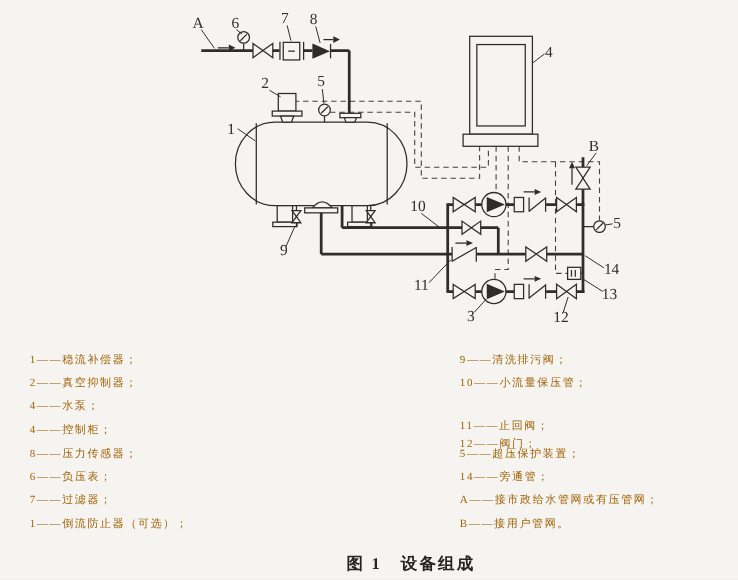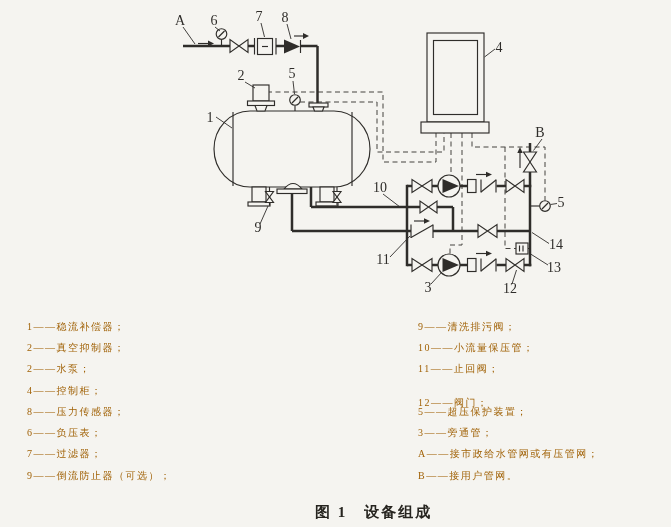--- a/index.html
+++ b/index.html
@@ -256,31 +256,31 @@
     <text class="lbl" x="554" y="272">13</text>
     <text class="lbl" x="556" y="249">14</text>
     <text class="lbl" x="540" y="137">B</text>
     <text class="lbl" x="561" y="207">5</text>
   </g>
 </svg>
 
 <div>
   <div class="legend-row" style="left:27px;top:320px">1——稳流补偿器；</div>
   <div class="legend-row" style="left:27px;top:341px">2——真空抑制器；</div>
-  <div class="legend-row" style="left:27px;top:362px">2——水泵；</div>
+  <div class="legend-row" style="left:27px;top:362px">4——水泵；</div>
   <div class="legend-row" style="left:27px;top:384px">4——控制柜；</div>
   <div class="legend-row" style="left:27px;top:405px">8——压力传感器；</div>
   <div class="legend-row" style="left:27px;top:426px">6——负压表；</div>
   <div class="legend-row" style="left:27px;top:447px">7——过滤器；</div>
-  <div class="legend-row" style="left:27px;top:469px">9——倒流防止器（可选）；</div>
+  <div class="legend-row" style="left:27px;top:469px">1——倒流防止器（可选）；</div>
   <div class="legend-row" style="left:418px;top:320px">9——清洗排污阀；</div>
   <div class="legend-row" style="left:418px;top:341px">10——小流量保压管；</div>
-  <div class="legend-row" style="left:418px;top:362px">11——止回阀；</div>
+  <div class="legend-row" style="left:418px;top:380px">11——止回阀；</div>
   <div class="legend-row" style="left:418px;top:396px">12——阀门；</div>
   <div class="legend-row" style="left:418px;top:405px">5——超压保护装置；</div>
-  <div class="legend-row" style="left:418px;top:426px">3——旁通管；</div>
+  <div class="legend-row" style="left:418px;top:426px">14——旁通管；</div>
   <div class="legend-row" style="left:418px;top:447px">A——接市政给水管网或有压管网；</div>
   <div class="legend-row" style="left:418px;top:469px">B——接用户管网。</div>
 </div>
 
 <div class="caption">图 1　设备组成</div>
 
 </div>
 
 </body></html>

